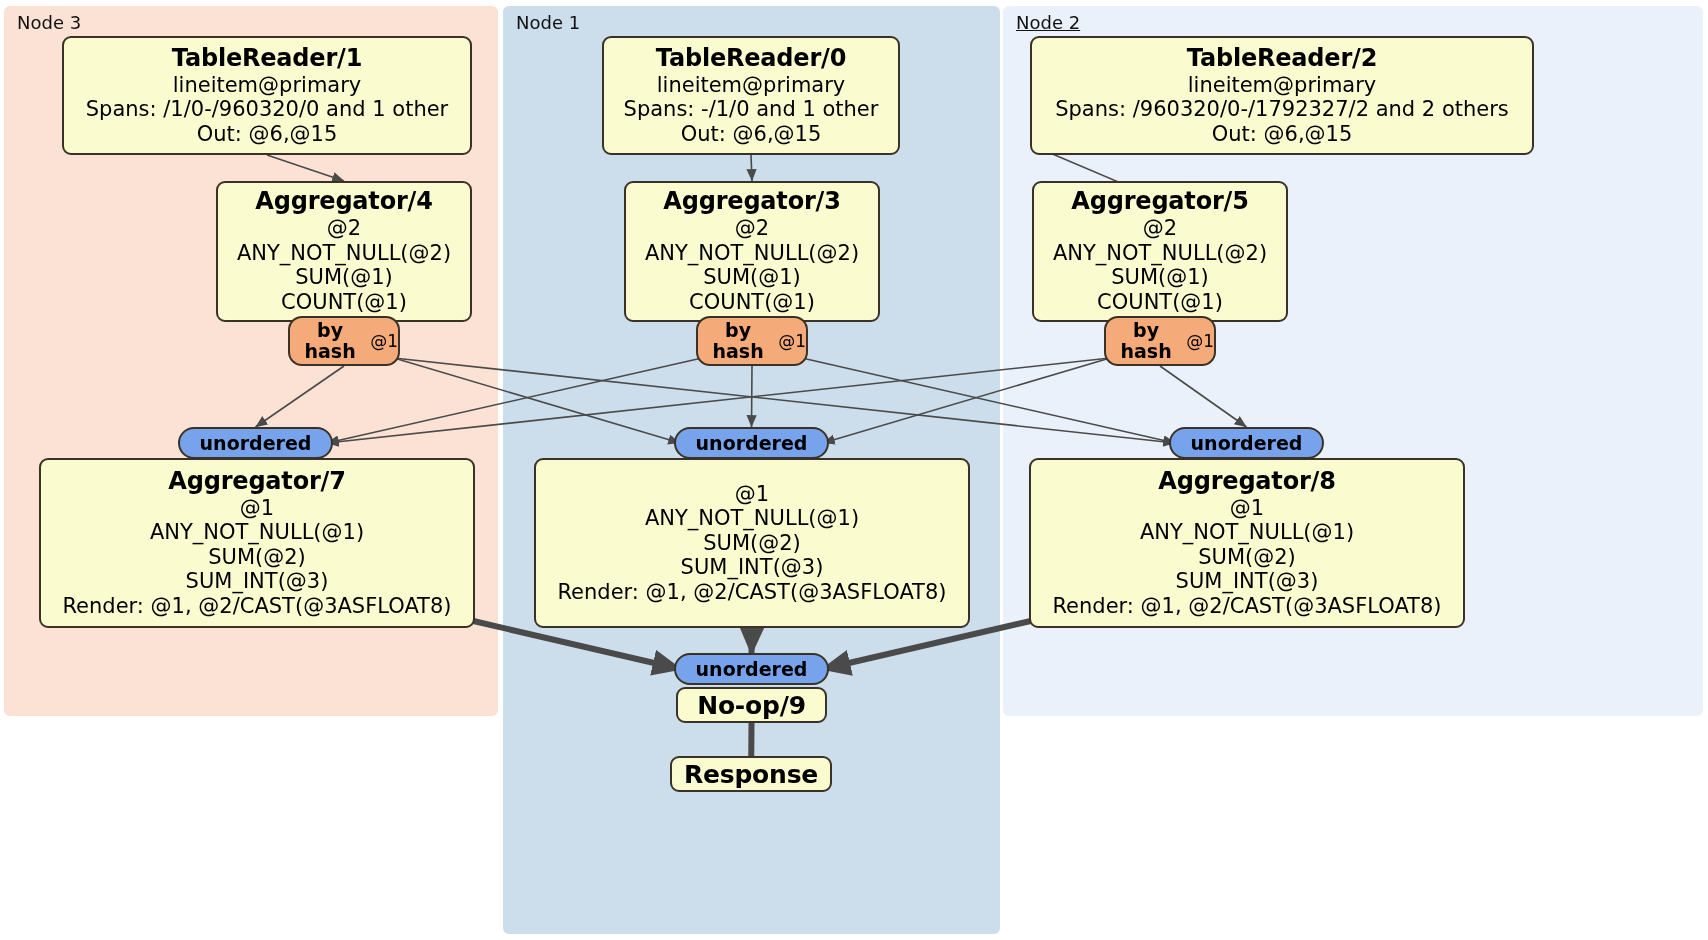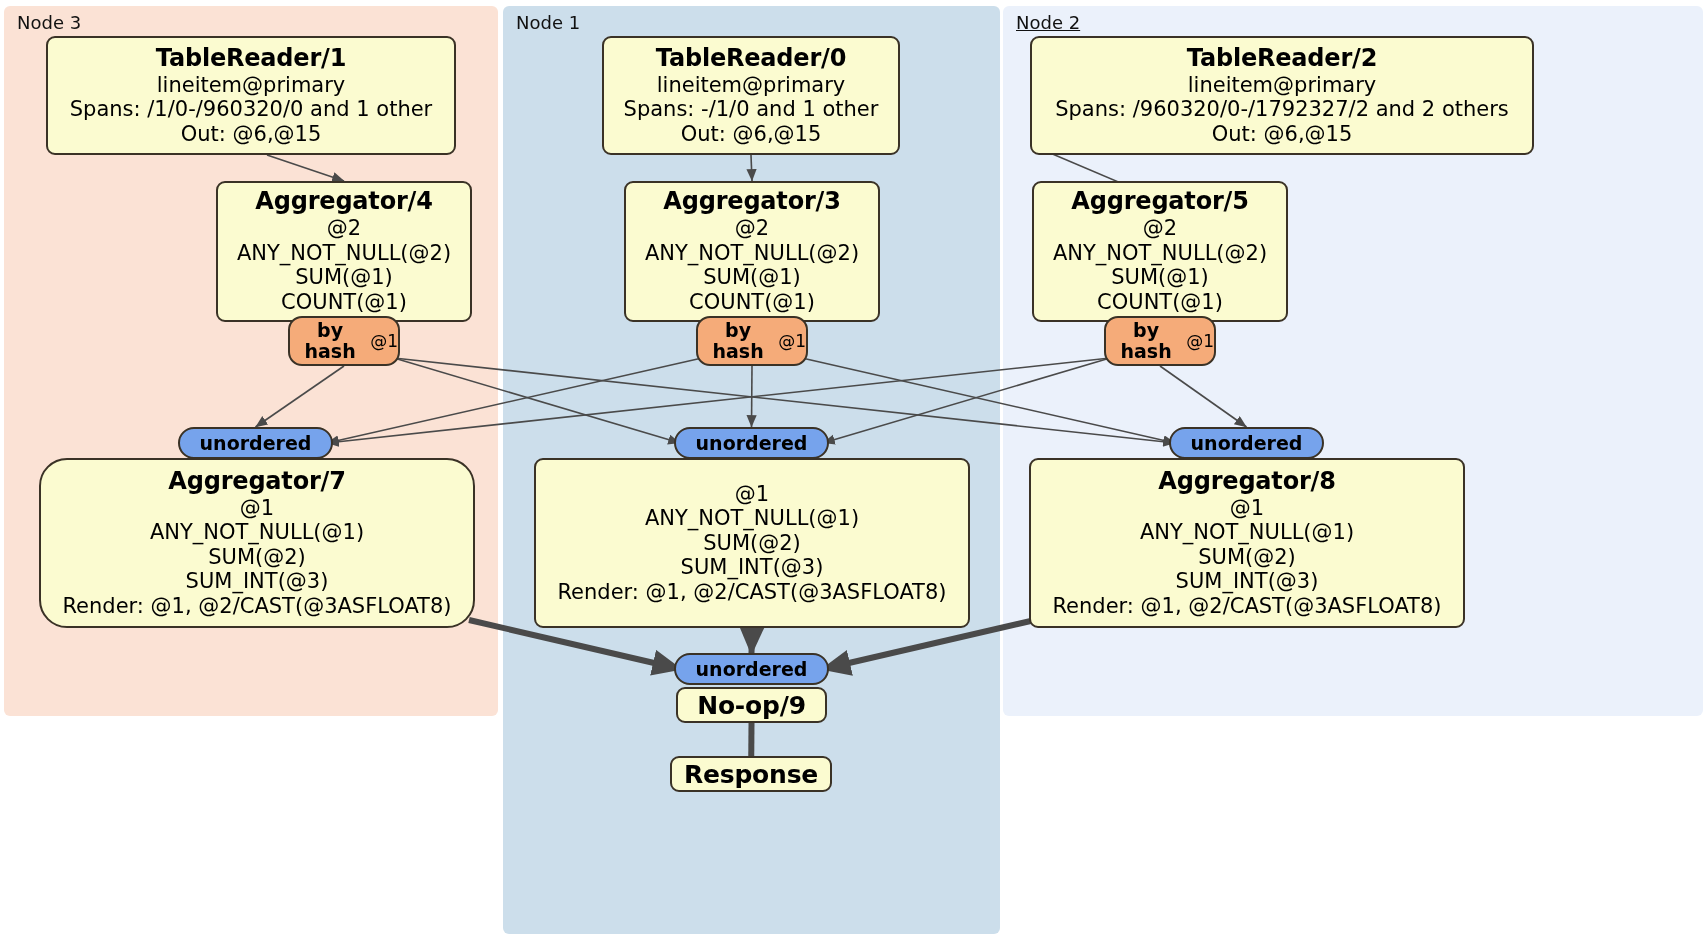--- a/index.html
+++ b/index.html
@@ -65,21 +65,21 @@
       <line x1="802" y1="358" x2="1175" y2="443" stroke="#4a4a4a" stroke-width="1.6" marker-end="url(#ah-thin)"></line>
       <line x1="1110" y1="358" x2="327" y2="443" stroke="#4a4a4a" stroke-width="1.6" marker-end="url(#ah-thin)"></line>
       <line x1="1110" y1="358" x2="823" y2="443" stroke="#4a4a4a" stroke-width="1.6" marker-end="url(#ah-thin)"></line>
       <line x1="1160" y1="366" x2="1246.5" y2="427" stroke="#4a4a4a" stroke-width="1.6" marker-end="url(#ah-thin)"></line>
       <line x1="469" y1="620" x2="680" y2="669" stroke="#4a4a4a" stroke-width="6" marker-end="url(#ah-thick)"></line>
       <line x1="752" y1="628" x2="751.5" y2="653" stroke="#4a4a4a" stroke-width="6" marker-end="url(#ah-thick)"></line>
       <line x1="1035" y1="620" x2="823" y2="669" stroke="#4a4a4a" stroke-width="6" marker-end="url(#ah-thick)"></line>
       <line x1="751.5" y1="723" x2="751" y2="789" stroke="#4a4a4a" stroke-width="6" marker-end="url(#ah-thick)"></line>
     </svg>
   <div id="nodes">
-      <div class="proc" style="left: 46px; top: 36px; width: 410px; height: 119px;">
+      <div class="proc" style="left: 62px; top: 36px; width: 410px; height: 119px;">
         <div class="ttl">TableReader/1</div>
         <div class="ln">lineitem@primary</div>
         <div class="ln">Spans: /1/0-/960320/0 and 1 other</div>
         <div class="ln">Out: @6,@15</div>
       </div>
       <div class="proc" style="left: 602px; top: 36px; width: 298px; height: 119px;">
         <div class="ttl">TableReader/0</div>
         <div class="ln">lineitem@primary</div>
         <div class="ln">Spans: -/1/0 and 1 other</div>
         <div class="ln">Out: @6,@15</div>
@@ -104,21 +104,21 @@
         <div class="ln">SUM(@1)</div>
         <div class="ln">COUNT(@1)</div>
       </div>
       <div class="proc" style="left: 1032px; top: 181px; width: 256px; height: 141px;">
         <div class="ttl">Aggregator/5</div>
         <div class="ln">@2</div>
         <div class="ln">ANY_NOT_NULL(@2)</div>
         <div class="ln">SUM(@1)</div>
         <div class="ln">COUNT(@1)</div>
       </div>
-      <div class="proc" style="left: 39px; top: 458px; width: 436px; height: 170px; border-radius: 28px;">
+      <div class="proc" style="left: 39px; top: 458px; width: 436px; height: 170px;">
         <div class="ttl">Aggregator/7</div>
         <div class="ln">@1</div>
         <div class="ln">ANY_NOT_NULL(@1)</div>
         <div class="ln">SUM(@2)</div>
         <div class="ln">SUM_INT(@3)</div>
         <div class="ln">Render: @1, @2/CAST(@3ASFLOAT8)</div>
       </div>
       <div class="proc" style="left: 534px; top: 458px; width: 436px; height: 170px;">
         <div class="ln">@1</div>
         <div class="ln">ANY_NOT_NULL(@1)</div>

